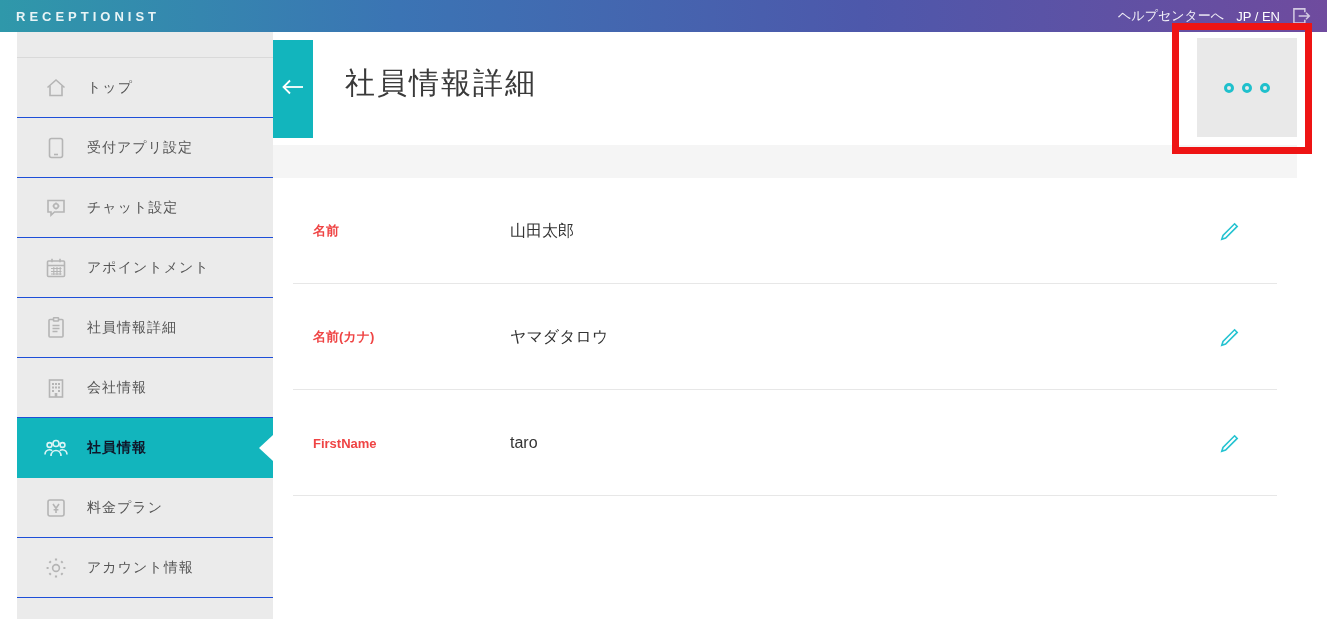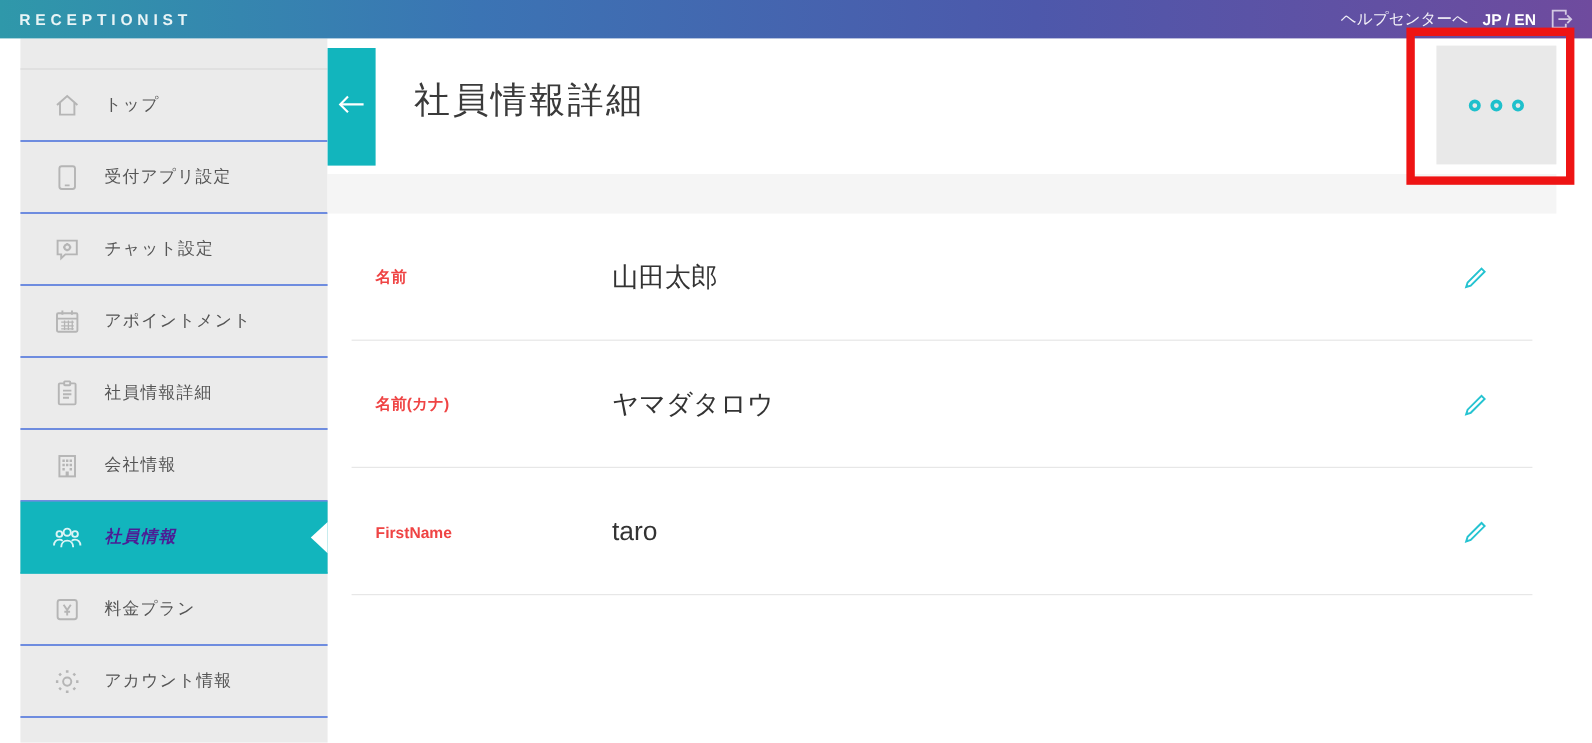--- a/index.html
+++ b/index.html
@@ -7,33 +7,33 @@
               font-family:"Liberation Sans","DejaVu Sans",sans-serif; }
   .stage { position:relative; width:1327px; height:619px; background:#fff; }
 
   
   .topbar { position:absolute; left:0; top:0; width:1327px; height:32px; z-index:6;
     background:linear-gradient(90deg,#2f98aa 0%,#3b74b4 30%,#4d58ab 65%,#6f4b9e 100%);
     display:flex; align-items:center; justify-content:space-between; padding:15px 16px; }
   .logo { color:#e8f4f6; font-size:13px; font-weight:bold; letter-spacing:4px; }
   .topbar-right { display:flex; align-items:center; gap:12px; }
   .help-link { color:rgba(255,255,255,.92); font-size:13px; cursor:pointer; }
-  .lang-toggle { color:#fff; font-size:13px; font-weight:bold; cursor:pointer; }
+  .lang-toggle { color:#fff; font-size:13px; font-weight:normal; cursor:pointer; }
   .logout-ic { display:flex; align-items:center; cursor:pointer; }
 
   
   .sidebar { position:absolute; left:17px; top:32px; width:256px; height:587px; background:#ebebeb; }
   .side-spacer-top { height:26px; border-bottom:1px solid #d9d9d9; }
   .side-item { position:relative; height:60px; display:flex; align-items:center;
     padding-left:26px; border-bottom:1px solid #1d4ed8; cursor:pointer; }
   .side-item .ic { width:26px; height:24px; margin-right:18px; display:flex;
     align-items:center; justify-content:center; flex:0 0 26px; }
   .side-item .lbl { font-size:14px; color:#555; letter-spacing:1px; }
   .side-item.selected { background:#12b5bd; border-bottom-color:#12b5bd; }
-  .side-item.selected .lbl { color:#4c1d95; font-weight:bold;font-style:italic; }
+  .side-item.selected .lbl { color:#0f172a; font-weight:bold; }
   .side-item.selected .notch { position:absolute; right:0; top:50%; transform:translateY(-50%);
     width:0; height:0; border-top:13px solid transparent; border-bottom:13px solid transparent;
     border-right:14px solid #fff; }
   svg.gicon { stroke:#b5b5b5; fill:none; stroke-width:1.6; }
   .selected svg.gicon { stroke:rgba(255,255,255,.85); }
   svg.gicon .fillpart { fill:#b5b5b5; stroke:none; }
 
   
   .main-header { position:absolute; left:273px; top:32px; width:1054px; height:113px; background:#fff; }
   .back-btn { position:absolute; left:273px; top:40px; width:40px; height:98px; background:#12b5bd;
@@ -46,21 +46,21 @@
   .highlight-box { position:absolute; left:1172px; top:23px; width:140px; height:131px;
     border:7px solid #ee1414; z-index:10; pointer-events:none; }
   .subheader-band { position:absolute; left:273px; top:145px; width:1024px; height:33px; background:#f5f5f5; }
 
   
   .rows { position:absolute; left:273px; top:178px; width:1054px; }
   .field-row { position:relative; height:106px; display:flex; align-items:center; }
   .field-row::after { content:""; position:absolute; left:20px; right:50px; bottom:0;
     height:1px; background:#e7e7e7; }
   .f-label { position:absolute; left:40px; font-size:13px; font-weight:bold; color:#ef4444; }
-  .f-value { position:absolute; left:237px; font-size:22px; color:#333; }
+  .f-value { position:absolute; left:237px; font-size:16px; color:#333; }
   .f-edit { position:absolute; left:944px; width:26px; height:26px; cursor:pointer; }
 </style>
 </head>
 <body>
 
 <div class="stage">
 
   <div class="topbar">
     <div class="logo">RECEPTIONIST</div>
     <div class="topbar-right">

